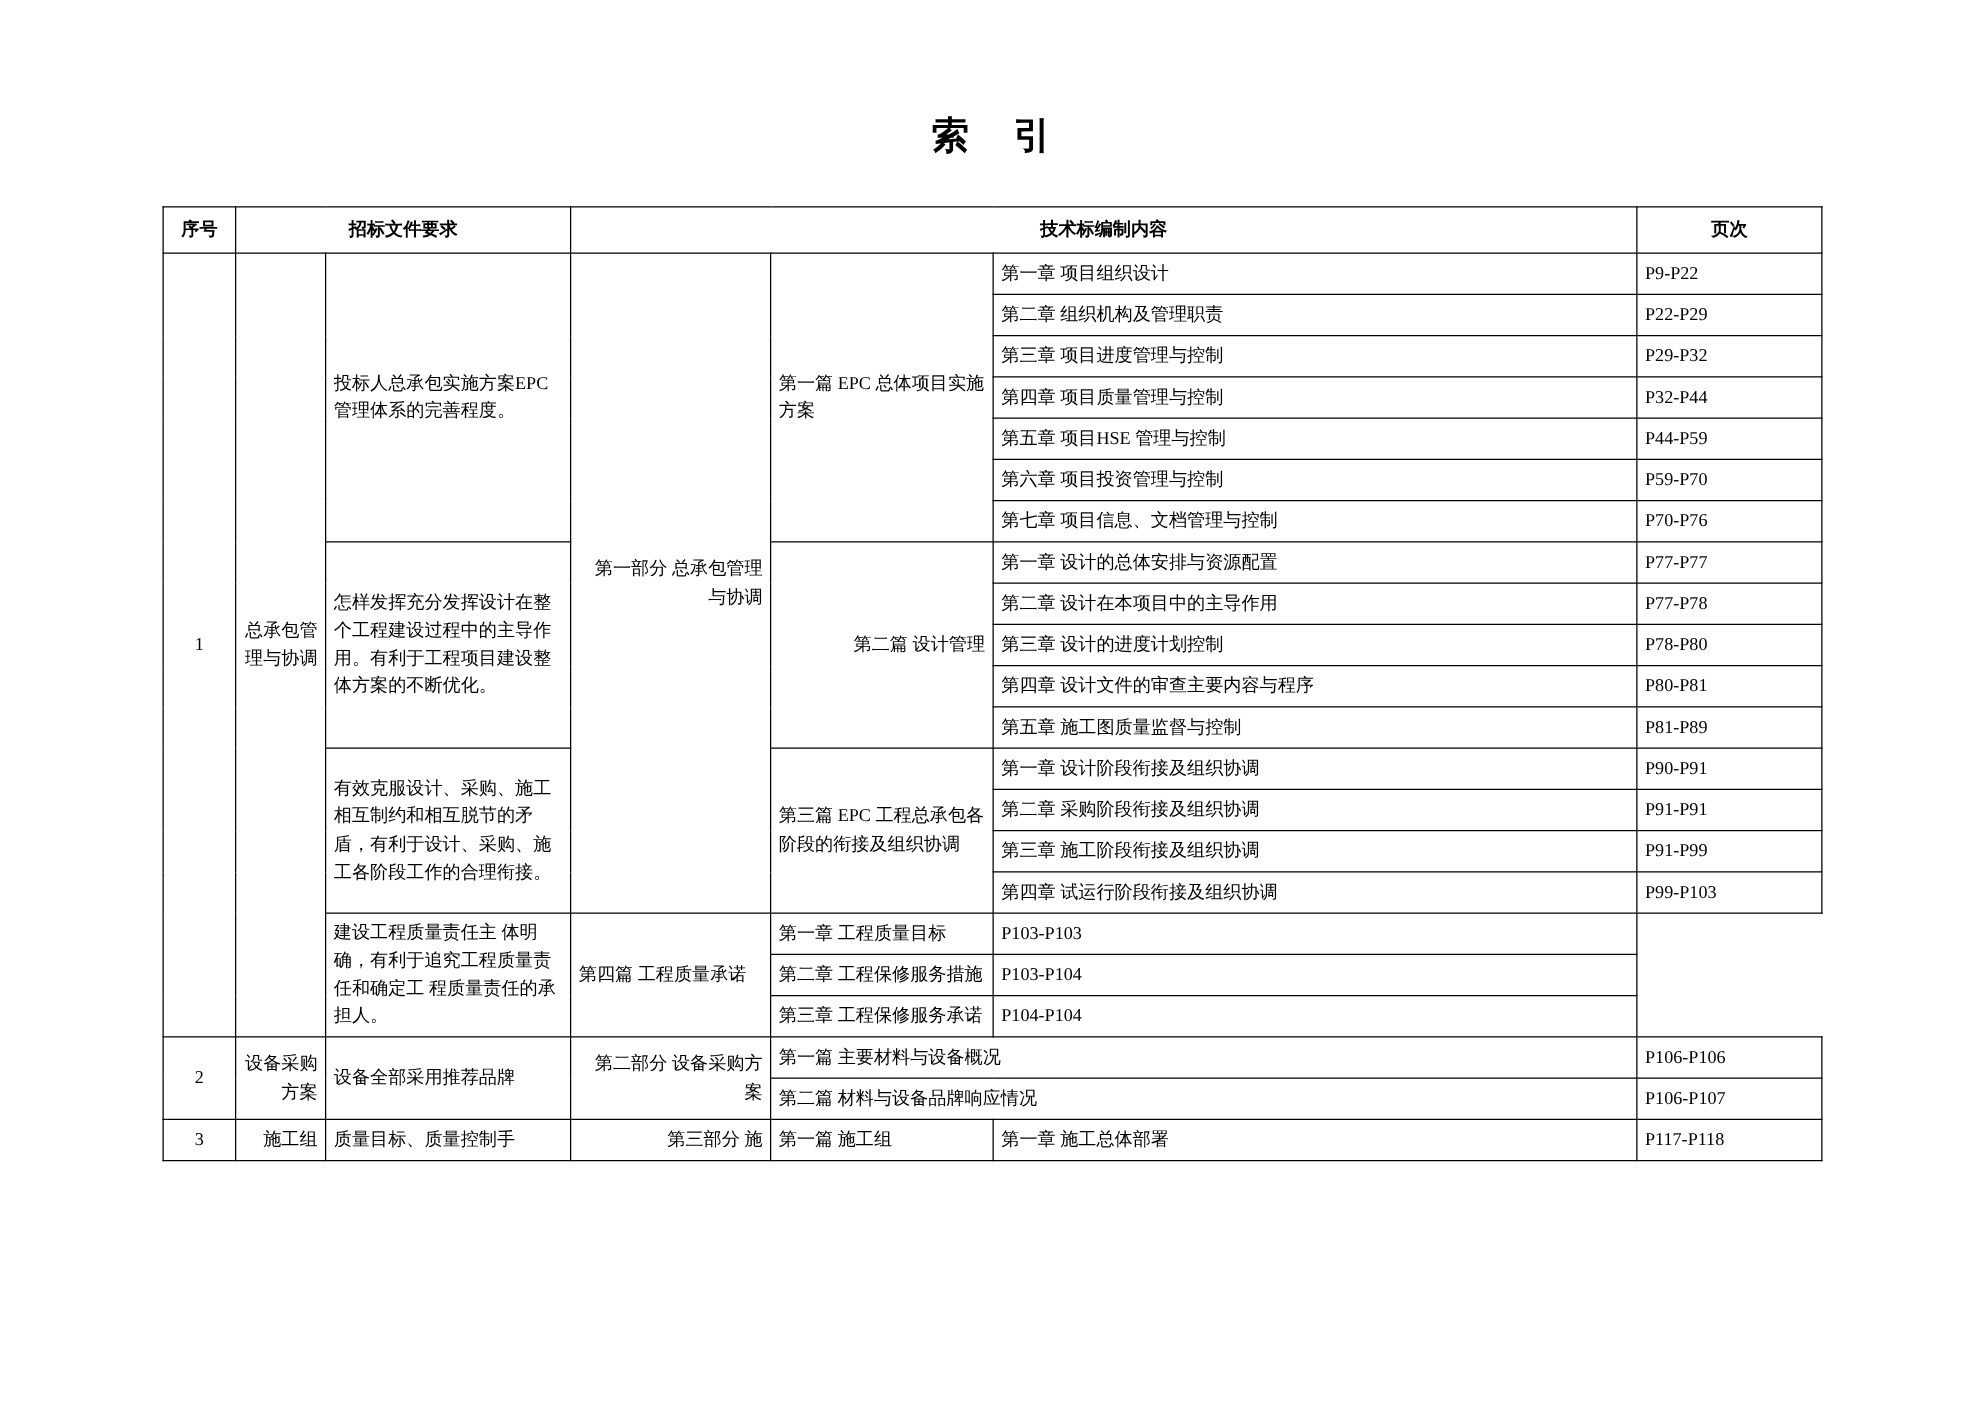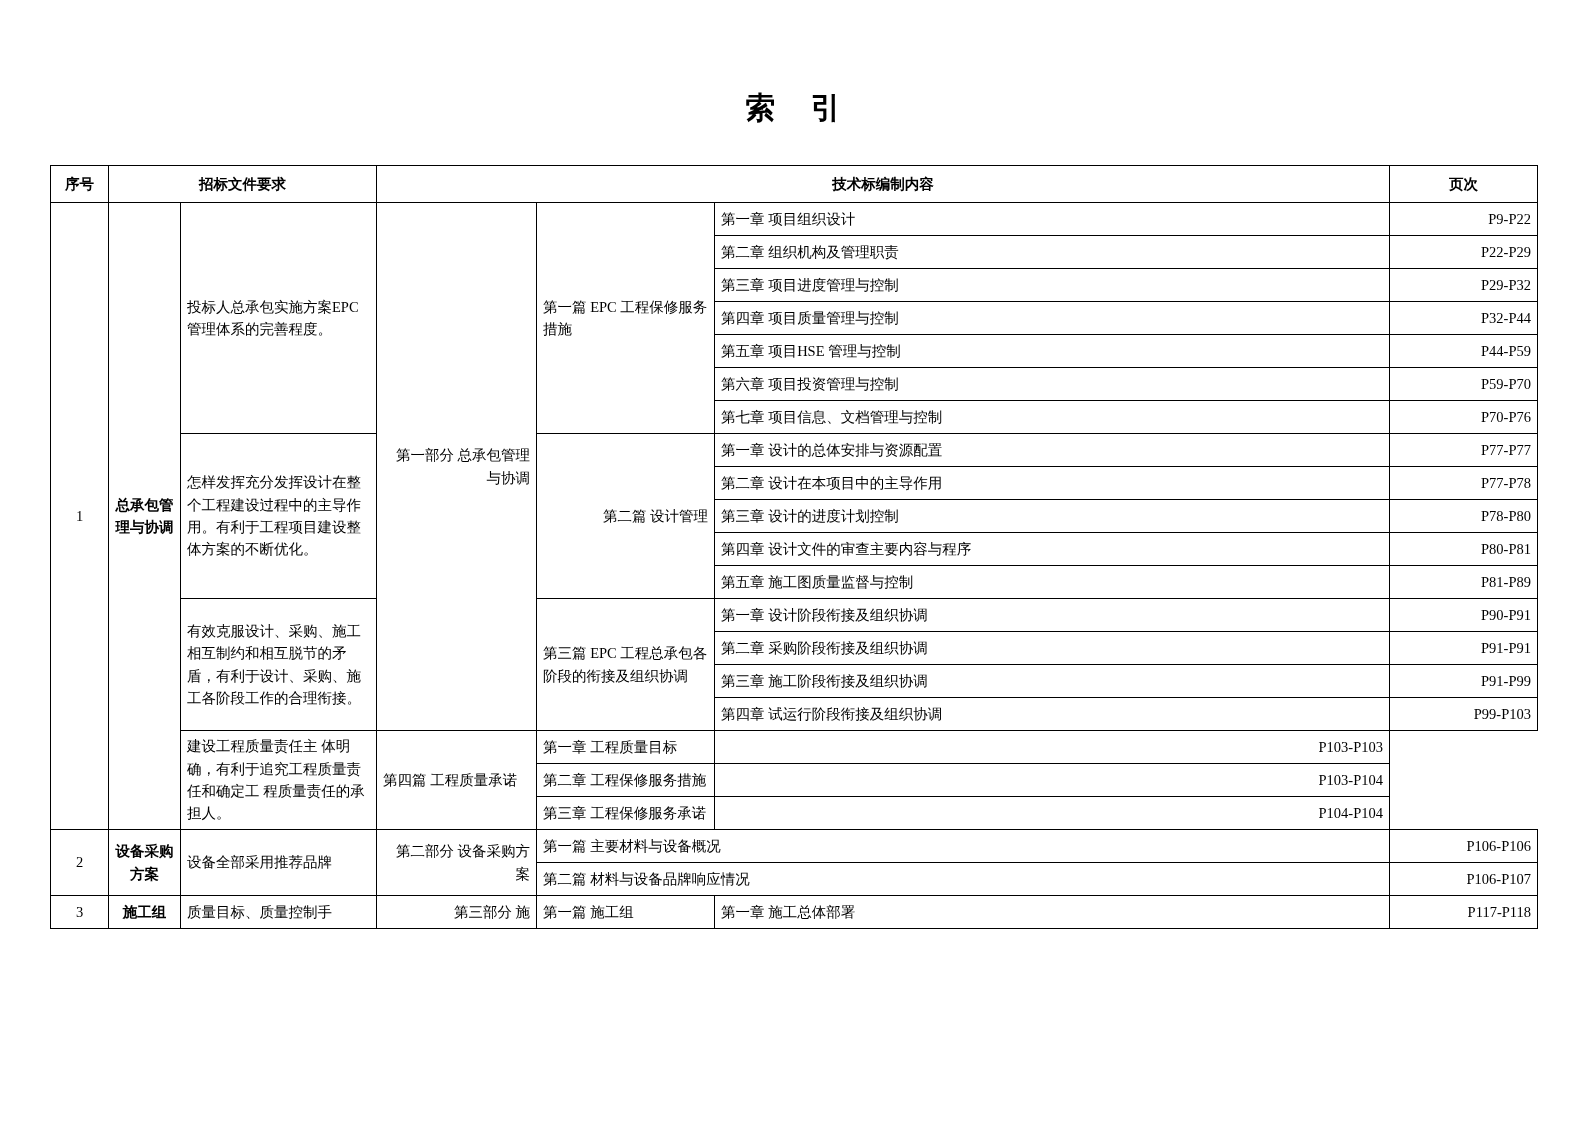--- a/index.html
+++ b/index.html
@@ -27,21 +27,21 @@
     font-weight: bold;
     letter-spacing: 14px;
     margin-top: 88px;
     margin-bottom: 0;
     font-family: "Liberation Serif", "DejaVu Serif", serif;
     padding-left: 12px;
   }
   table.index-table {
     border-collapse: collapse;
     margin: 36px auto 0 auto;
-    width: 1488px;
+    width: 1328px;
     table-layout: fixed;
   }
   table.index-table td, table.index-table th {
     border: 1px solid #000000;
     font-size: 14.5px;
     padding: 3px 6px;
     vertical-align: middle;
     font-family: "Liberation Serif", "DejaVu Serif", serif;
     line-height: 1.55;
   }
@@ -50,23 +50,22 @@
     text-align: center;
     height: 30px;
     font-size: 15px;
   }
   td.c-num {
     text-align: center;
     width: 58px;
   }
   td.c-req-cat {
     width: 72px;
-    text-align: center;
+    text-align: right;
     padding-left: 10px;
-    font-weight: bold;
   }
   td.c-req {
     width: 196px;
     text-align: left;
     padding: 8px 9px;
     margin-left: 29px;
   }
   td.c-part {
     width: 160px;
     text-align: right;
@@ -78,21 +77,21 @@
     padding: 8px 14px;
   }
   td.c-chap {
     text-align: left;
     padding-left: 12px;
     height: 26px;
     margin-left: 10px;
   }
   td.c-page {
     width: 148px;
-    text-align: right;
+    text-align: left;
   }
   .justify {
     text-align: justify;
     text-justify: inter-ideograph;
   }
 </style>
 </head>
 <body>
 
 <div class="page">
@@ -117,21 +116,21 @@
         <th class="hdr">页次</th>
       </tr>
     </thead>
     <tbody>
 
       <tr>
         <td class="c-num" rowspan="19">1</td>
         <td class="c-req-cat" rowspan="19">总承包管理与协调</td>
         <td class="c-req justify" rowspan="7">投标人总承包实施方案EPC管理体系的完善程度。</td>
         <td class="c-part justify" rowspan="16">第一部分    总承包管理与协调</td>
-        <td class="c-vol justify" rowspan="7">第一篇    EPC 工程保修服务措施</td>
+        <td class="c-vol justify" rowspan="7">第一篇    EPC 总体项目实施方案</td>
         <td class="c-chap">第一章  项目组织设计</td>
         <td class="c-page">P9-P22</td>
       </tr>
       <tr>
         <td class="c-chap">第二章  组织机构及管理职责</td>
         <td class="c-page">P22-P29</td>
       </tr>
       <tr>
         <td class="c-chap">第三章  项目进度管理与控制</td>
         <td class="c-page">P29-P32</td>

